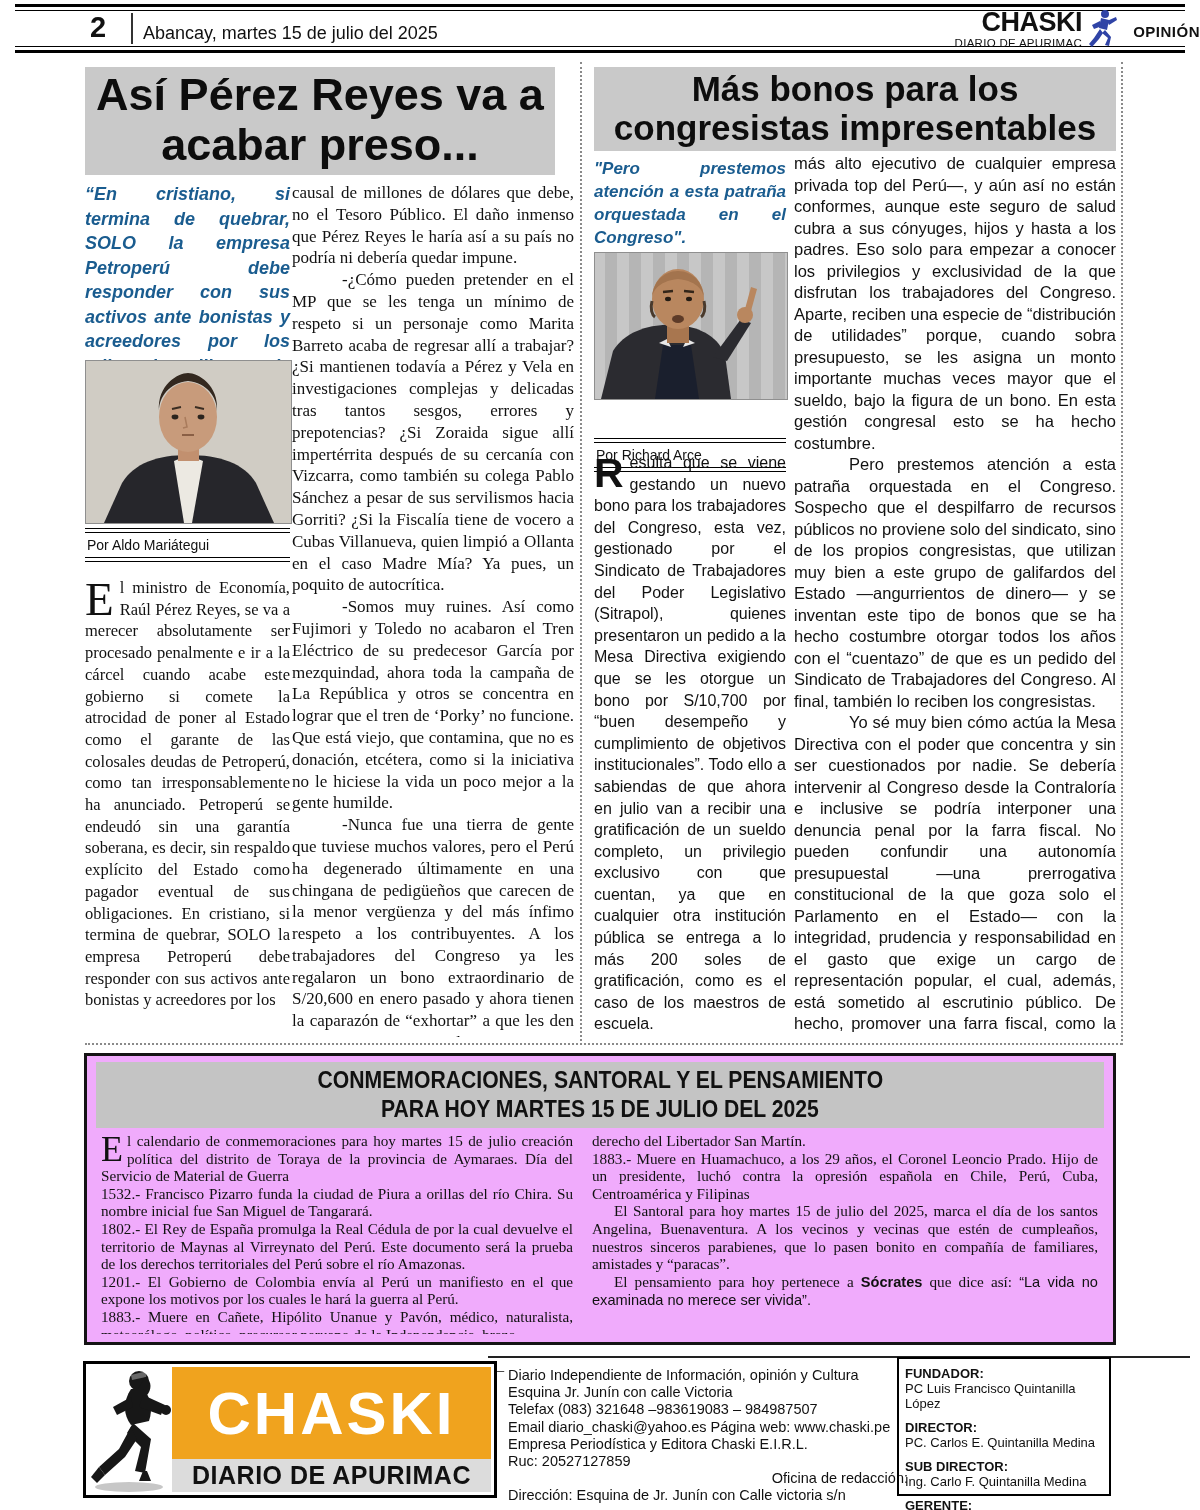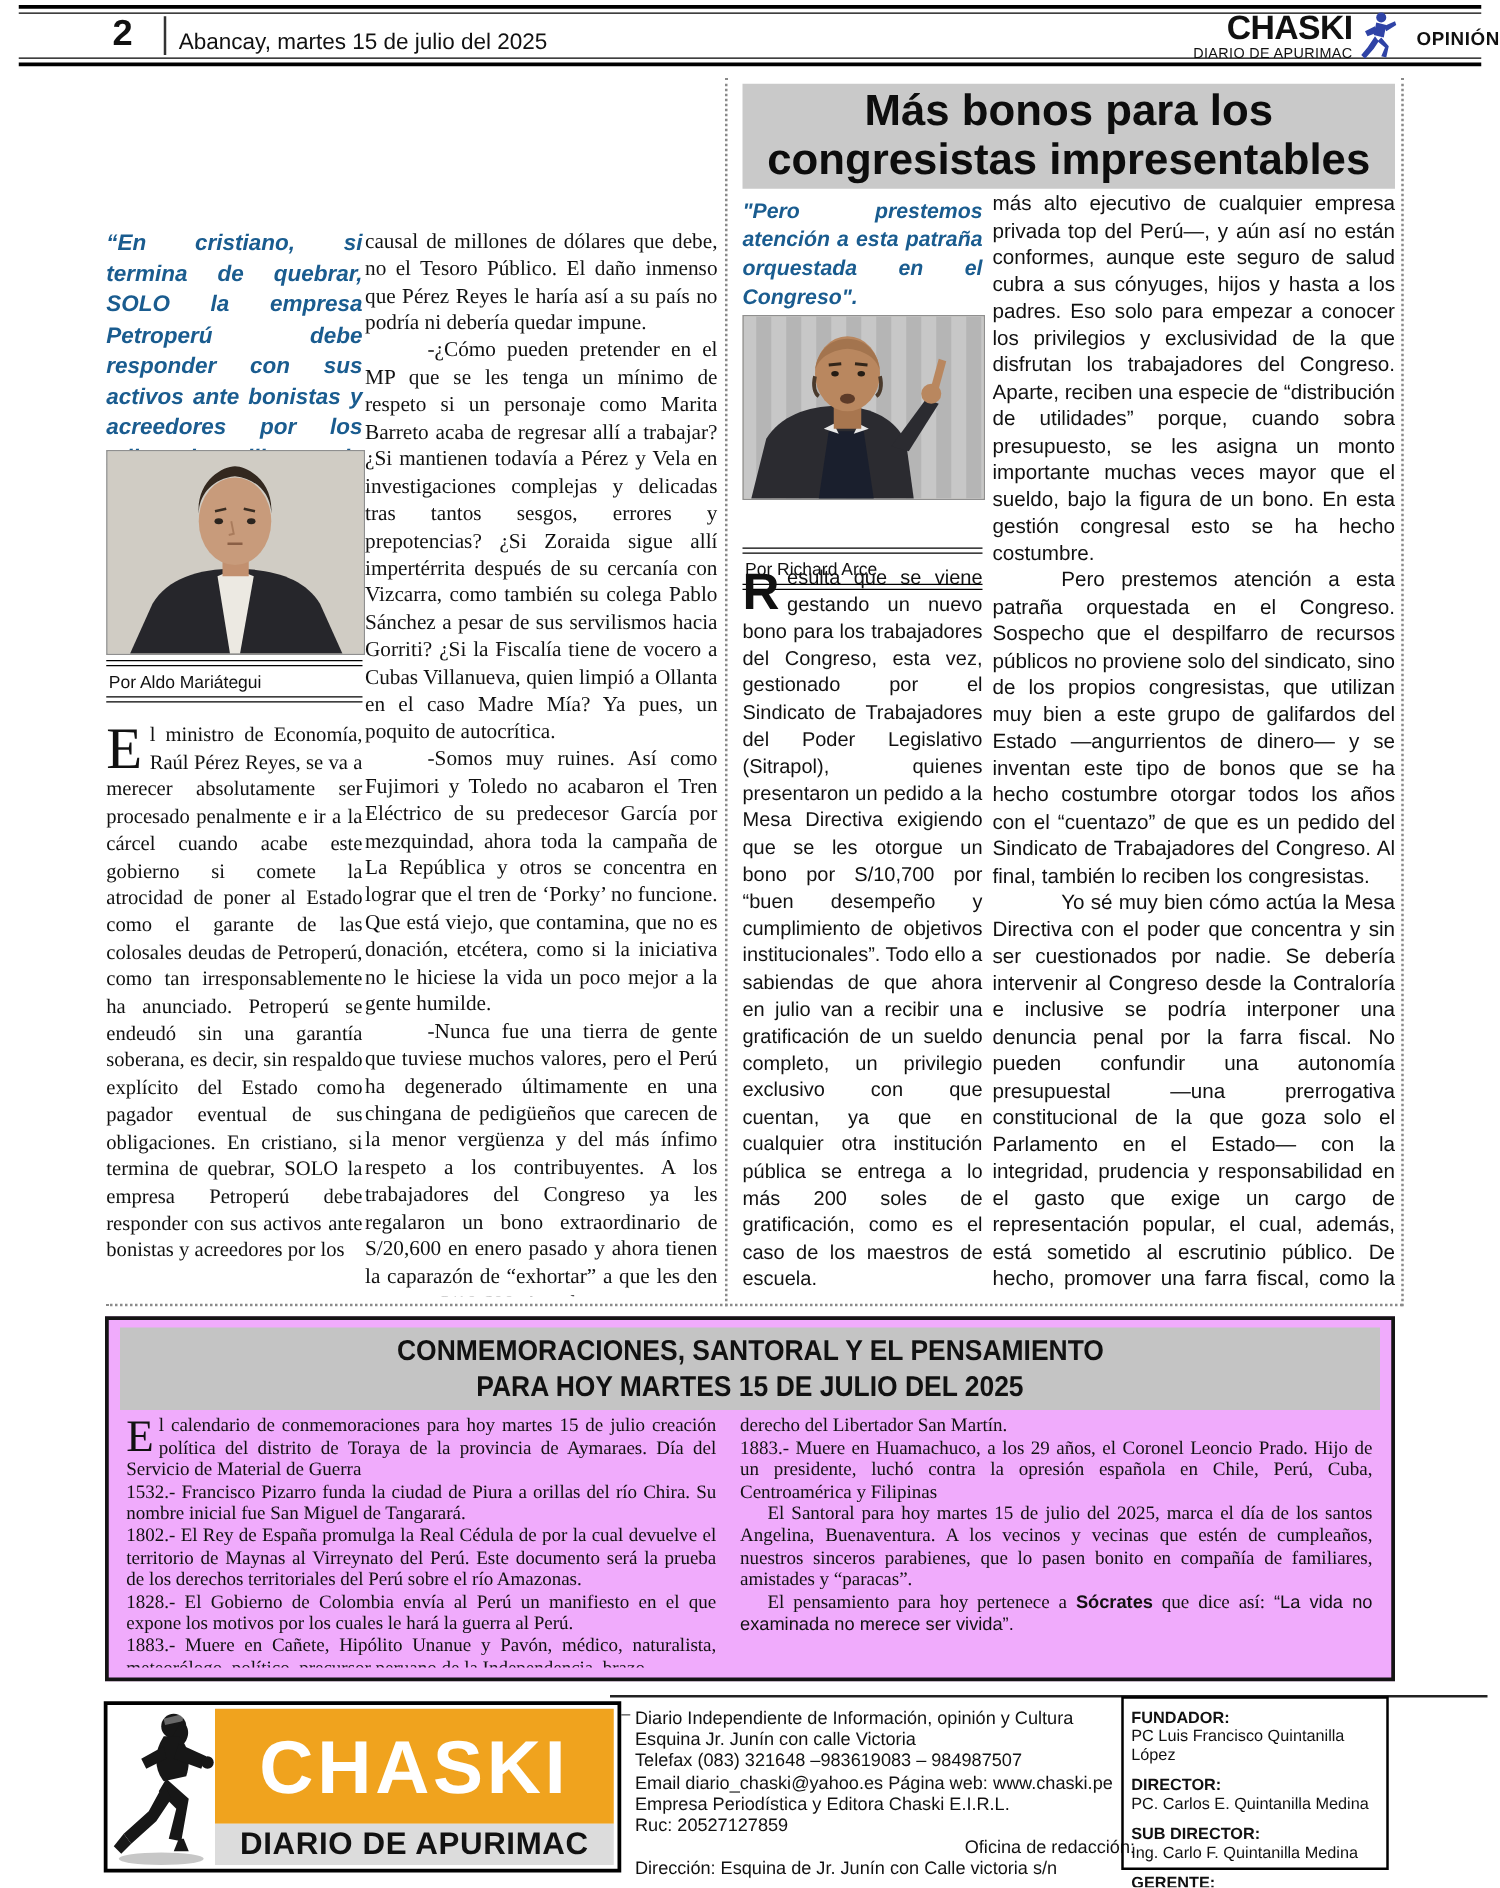--- a/index.html
+++ b/index.html
@@ -96,20 +96,24 @@
         <circle cx="19" cy="6" r="4"></circle>
         <path d="M15,10 L23,12 L21,22 L13,20 Z"></path>
         <path d="M21,13 L30,9 L31,12 L23,17 Z"></path>
         <path d="M14,13 L6,17 L8,21 L16,18 Z"></path>
         <path d="M14,21 L8,30 L3,36 L6,39 L13,31 L17,25 Z"></path>
         <path d="M19,22 L25,29 L23,38 L19,37 L22,30 L16,25 Z"></path>
       </g>
     </svg>
   </div>
 
+  <div class="abs title-band title-l" style="left:85px;top:67px;width:470px;height:105px;">
+    <div>Así Pérez Reyes va a</div>
+    <div>acabar preso...</div>
+  </div>
 
   <div class="abs quote quote-l" style="left:85px;top:182px;width:205px;">“En cristiano, si termina de quebrar, SOLO la empresa Petroperú debe responder con sus activos ante bonistas y acreedores por los miles de millones de dólares que debe, no el Tesoro Público”.</div>
 
   <div class="photo" style="left:85px;top:360px;width:205px;height:162px;">
     <svg width="205" height="162" viewBox="0 0 205 162">
       <rect width="205" height="162" fill="#d8d4cd"></rect>
       <rect width="205" height="162" fill="#b9b4ab" opacity=".25"></rect>
       <path d="M18,162 L36,122 C48,102 72,94 102,94 C133,94 158,102 170,122 L188,162 Z" fill="#26262b"></path>
       <path d="M88,100 L102,94 L117,100 L106,162 L98,162 Z" fill="#ece9e2"></path>
       <rect x="92" y="82" width="21" height="18" fill="#c2906f"></rect>
@@ -193,21 +197,21 @@
 
   <div class="alma-box" style="left:84px;top:1053px;width:1026px;height:286px;">
     <div class="alma-band" style="left:9px;right:9px;top:6px;height:62px;">
       <div><span class="cond">CONMEMORACIONES, SANTORAL Y EL PENSAMIENTO</span></div>
       <div><span class="cond">PARA  HOY MARTES 15 DE JULIO DEL 2025</span></div>
     </div>
     <div class="alma-col" style="left:14px;top:76px;width:472px;height:202px;">
       <p><span class="dc-alma">E</span><span>l calendario de conmemoraciones para hoy martes 15 de julio creación política del distrito de Toraya de la provincia de Aymaraes. Día del Servicio de Material de Guerra</span></p>
       <p>1532.- Francisco Pizarro funda la ciudad de Piura a orillas del río Chira. Su nombre inicial fue San Miguel de Tangarará.</p>
       <p>1802.- El Rey de España promulga la Real Cédula de por la cual devuelve el territorio de Maynas al Virreynato del Perú. Este documento será la prueba de los derechos territoriales del Perú sobre el río Amazonas.</p>
-      <p>1828.- El Gobierno de Colombia envía al Perú un manifiesto en el que expone los motivos por los cuales le hará la guerra al Perú.</p>
+      <p>1201.- El Gobierno de Colombia envía al Perú un manifiesto en el que expone los motivos por los cuales le hará la guerra al Perú.</p>
       <p>1883.- Muere en Cañete, Hipólito Unanue y Pavón, médico, naturalista, meteorólogo, político, precursor peruano de la Independencia, brazo</p>
     </div>
     <div class="alma-col" style="left:505px;top:76px;width:506px;height:202px;">
       <p>derecho del Libertador San Martín.</p>
       <p>1883.- Muere en Huamachuco, a los 29 años, el Coronel Leoncio Prado. Hijo de un presidente, luchó contra la opresión española en Chile, Perú, Cuba, Centroamérica y Filipinas</p>
       <p class="ind">El Santoral para hoy martes 15 de julio del 2025, marca el día de los santos Angelina, Buenaventura. A los vecinos y vecinas que estén de cumpleaños, nuestros sinceros parabienes, que lo pasen bonito en compañía de familiares, amistades y “paracas”.</p>
       <p class="ind"><span>El pensamiento para hoy pertenece a </span><span class="sans-seg b">Sócrates</span><span> que dice así: </span><span class="sans-seg">“La vida no examinada no merece ser vivida”.</span></p>
     </div>
   </div>
 

